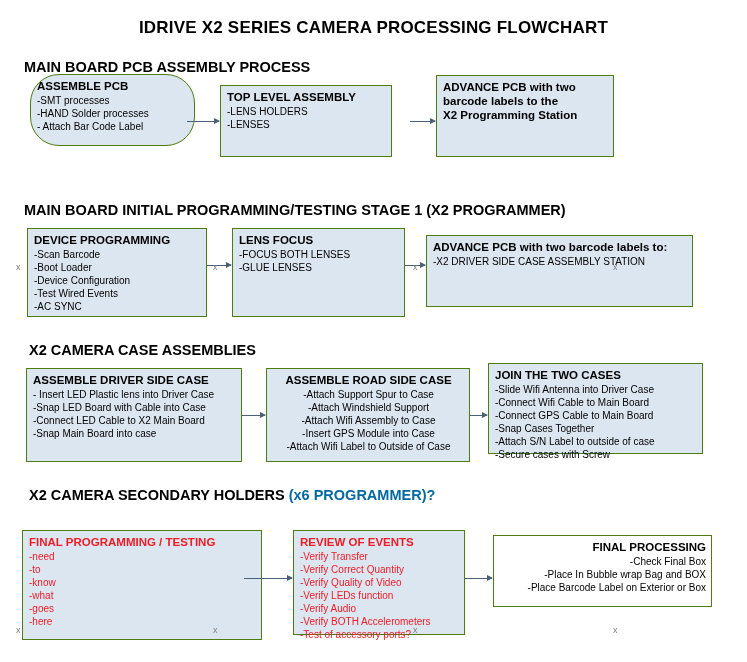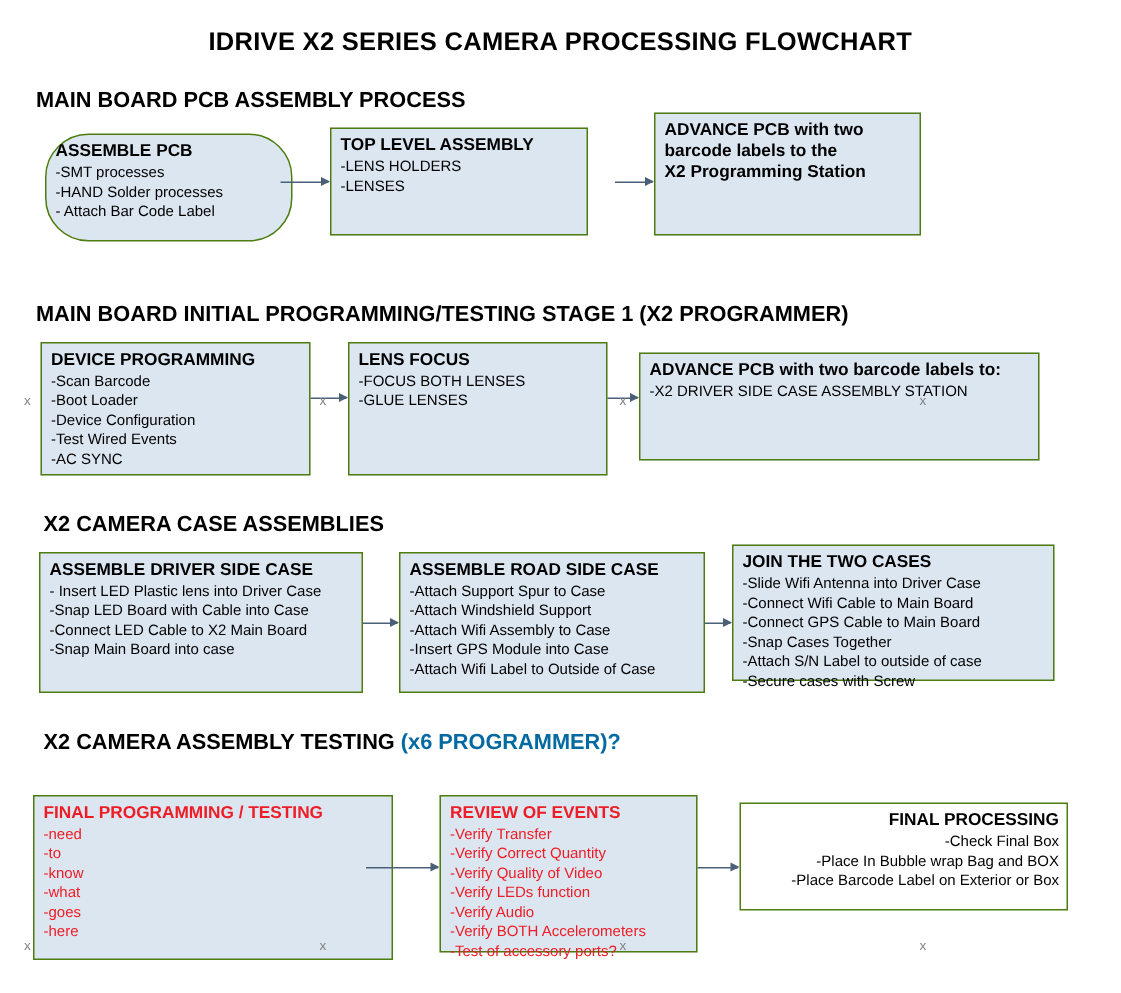--- a/index.html
+++ b/index.html
@@ -73,21 +73,21 @@
 </style>
 </head>
 <body>
 
 <div class="canvas">
 
   <div class="title">IDRIVE X2  SERIES CAMERA PROCESSING FLOWCHART</div>
 
   <div class="section-head" style="left:24px;top:59px;">MAIN BOARD PCB ASSEMBLY PROCESS</div>
 
-  <div class="box" style="left:30px;top:89px;width:165px;height:72px;border-radius:29px;">
+  <div class="box" style="left:30px;top:74px;width:165px;height:72px;border-radius:29px;">
     <div class="bt">ASSEMBLE PCB</div>
     <div class="bl">-SMT processes
 -HAND Solder processes
 - Attach Bar Code Label</div>
   </div>
   <div class="arrow" style="left:187px;top:121px;width:32px;"></div>
 
   <div class="box" style="left:220px;top:85px;width:172px;height:72px;">
     <div class="bt">TOP LEVEL ASSEMBLY</div>
     <div class="bl">-LENS HOLDERS
@@ -129,42 +129,42 @@
 
   <div class="box" style="left:26px;top:368px;width:216px;height:94px;">
     <div class="bt">ASSEMBLE DRIVER SIDE CASE</div>
     <div class="bl">- Insert LED Plastic lens into Driver Case
 -Snap LED Board with Cable into Case
 -Connect LED Cable to X2 Main Board
 -Snap Main Board into case</div>
   </div>
   <div class="arrow" style="left:242px;top:415px;width:23px;"></div>
 
-  <div class="box" style="left:266px;top:368px;width:204px;height:94px;">
+  <div class="box" style="left:266px;top:368px;width:204px;height:94px;text-align:center;">
     <div class="bt">ASSEMBLE ROAD SIDE CASE</div>
     <div class="bl">-Attach Support Spur to Case
 -Attach Windshield Support
 -Attach Wifi Assembly to Case
 -Insert GPS Module into Case
 -Attach Wifi Label to Outside of Case</div>
   </div>
   <div class="arrow" style="left:470px;top:415px;width:17px;"></div>
 
   <div class="box" style="left:488px;top:363px;width:215px;height:91px;">
     <div class="bt">JOIN THE TWO CASES</div>
     <div class="bl">-Slide Wifi Antenna into Driver Case
 -Connect Wifi Cable to Main Board
 -Connect GPS Cable to Main Board
 -Snap Cases Together
 -Attach S/N Label to outside of case
 -Secure cases with Screw</div>
   </div>
 
   <div class="section-head" style="left:29px;top:487px;">
-    <span>X2 CAMERA ASSEMBLY TESTING </span><span class="redpart">(x6 PROGRAMMER)?</span>
+    <span>X2 CAMERA SECONDARY HOLDERS </span><span class="redpart">(x6 PROGRAMMER)?</span>
   </div>
 
   <div class="box red" style="left:22px;top:530px;width:240px;height:110px;">
     <div class="bt">FINAL PROGRAMMING / TESTING</div>
     <div class="bl">-need
 -to
 -know
 -what
 -goes
 -here</div>

